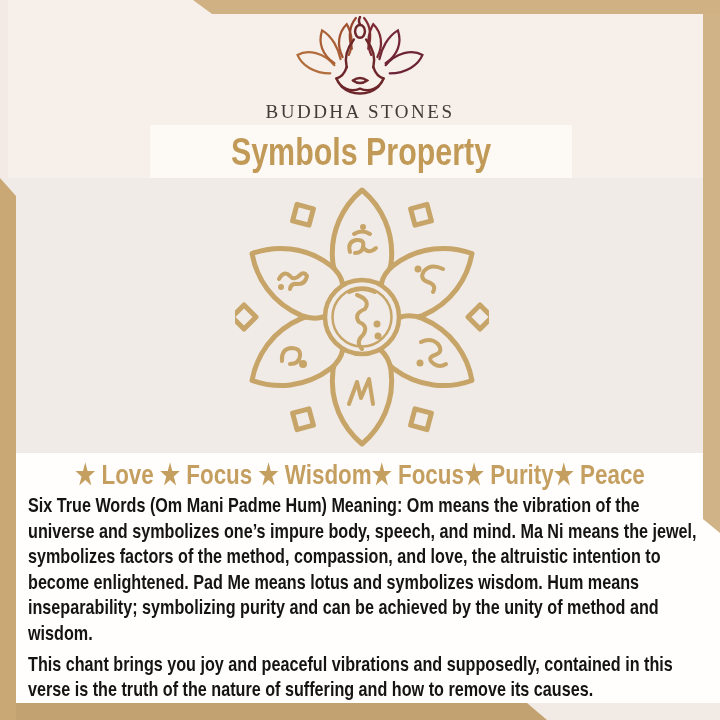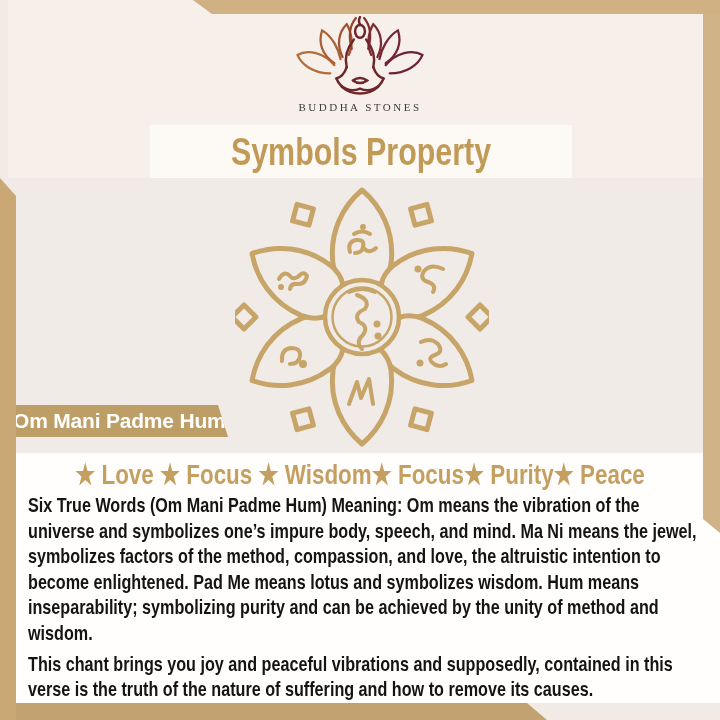--- a/index.html
+++ b/index.html
@@ -20,21 +20,21 @@
   .band-title{left:150px;top:125px;width:422px;height:53px;background:#fdfaf6;}
   .panel-white{left:16px;top:453px;width:704px;height:250px;background:#fffefd;}
   .band-bottom-cream{left:0;top:703px;width:720px;height:17px;background:#f1eae5;}
   .band-bottom-tan{left:0;top:703px;width:720px;height:17px;background:#c3a271;
     clip-path:polygon(0 0,527px 0,547px 17px,0 17px);z-index:5;}
   .ribbon-notch{left:0;top:437px;width:16px;height:11px;background:#d6ba8e;z-index:4;}
   
   .logo{left:293px;top:16px;width:134px;height:84px;}
   .brand{left:0;top:101px;width:720px;text-align:center;
     font-family:"Liberation Serif","DejaVu Serif",serif;
-    font-size:11px;letter-spacing:2.5px;color:#423a38;}
+    font-size:19px;letter-spacing:2.5px;color:#423a38;}
   .title{left:150px;top:125px;width:422px;height:53px;line-height:54px;text-align:center;
     font-size:38px;font-weight:700;color:#c29a58;
     transform:scaleX(0.8);transform-origin:center;white-space:nowrap;}
   .mandala{left:235px;top:180px;width:254px;height:274px;}
   .ribbon{left:0;top:405px;width:228px;height:32px;background:#bc9e66;
     clip-path:polygon(0 0,218px 0,228px 32px,0 32px);
     line-height:32px;padding-left:13px;box-sizing:border-box;
     font-size:21px;font-weight:700;color:#ffffff;letter-spacing:-0.2px;
     white-space:nowrap;z-index:4;}
   .tagline{left:0;top:458px;width:720px;text-align:center;
@@ -143,21 +143,20 @@
         <path d="M -11,6 Q -12,-6 -2,-7 Q 8,-7 7,1 Q 6,9 -3,9"></path>
         <circle cx="10" cy="9" r="4" fill="#c7a468" stroke="none"></circle>
       </g>
       <g transform="translate(58 99)">
         <path d="M -14,0 Q -9,-9 -3,-3 Q 1,2 7,-4 Q 11,-8 14,-3 Q 12,6 4,5 Q -2,4 -3,10"></path>
         <circle cx="-12" cy="8" r="3" fill="#c7a468" stroke="none"></circle>
       </g>
     </g>
   </svg>
 
-  <div class="abs ribbon">Om Mani Padme Hum</div>
 
   <div class="abs tagline">★ Love ★ Focus ★ Wisdom★ Focus★ Purity★ Peace</div>
   <div class="abs bodytext">
     <p class="p1">Six True Words (Om Mani Padme Hum) Meaning: Om means the vibration of the
 universe and symbolizes one’s impure body, speech, and mind. Ma Ni means the jewel,
 symbolizes factors of the method, compassion, and love, the altruistic intention to
 become enlightened. Pad Me means lotus and symbolizes wisdom. Hum means
 inseparability; symbolizing purity and can be achieved by the unity of method and
 wisdom.</p>
     <p class="p2">This chant brings you joy and peaceful vibrations and supposedly, contained in this

